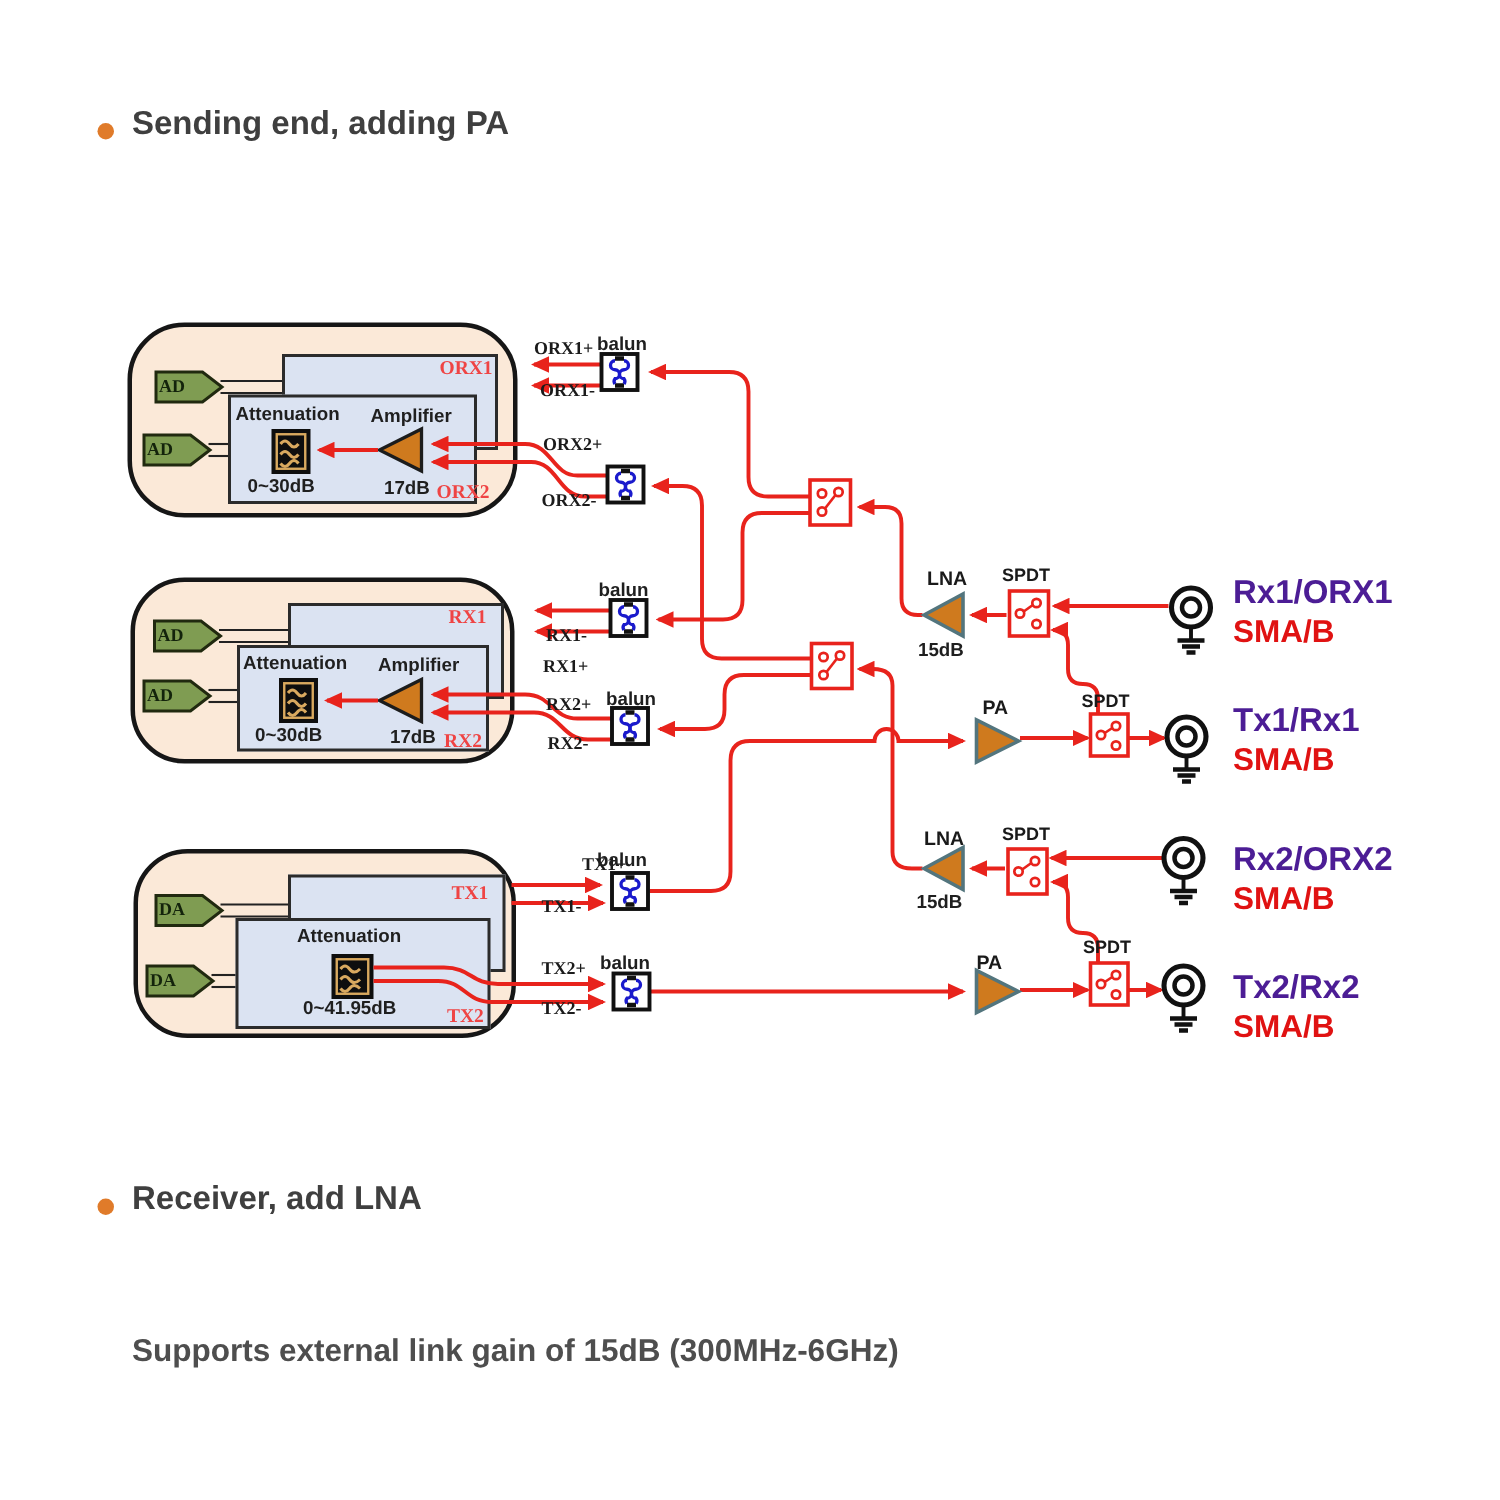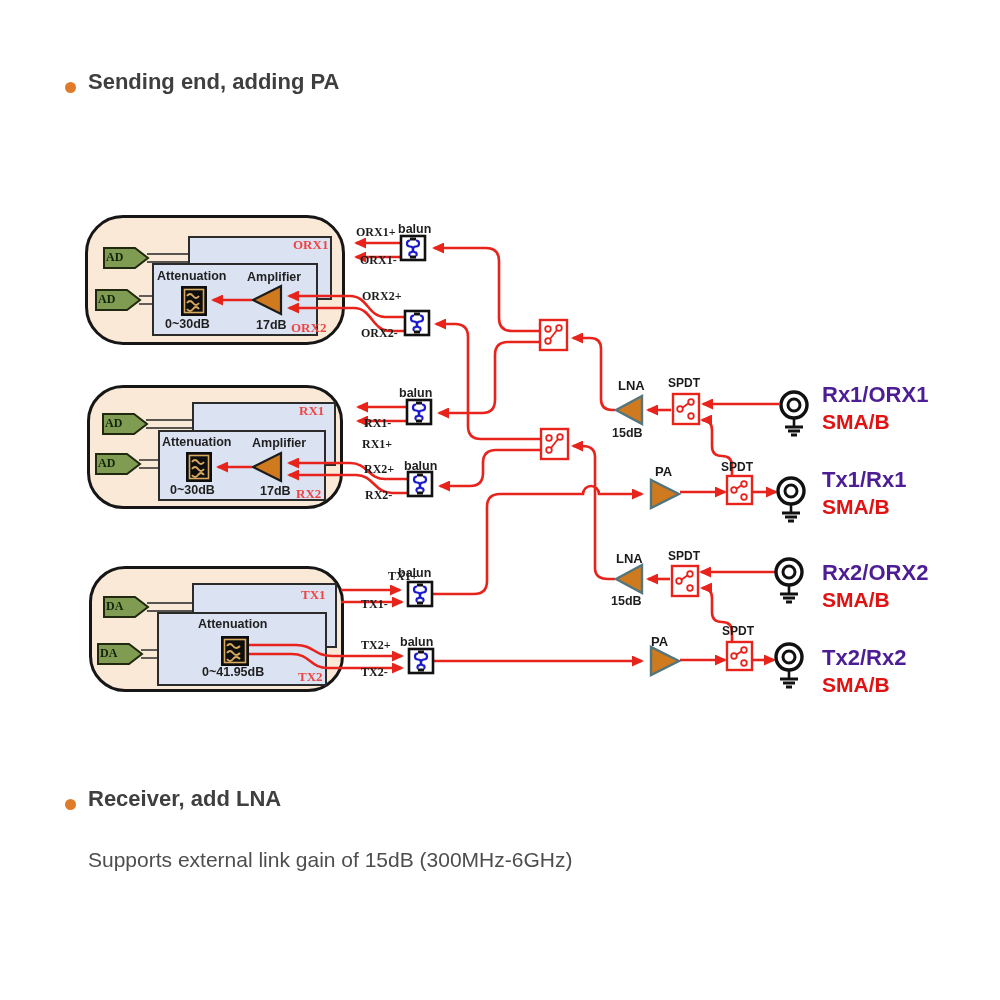--- a/index.html
+++ b/index.html
@@ -28,21 +28,21 @@
 </head>
 <body>
 
 <div id="stage">
 
   <div class="bullet" style="left:65px;top:82px;"></div>
   <div class="sec-title" style="left:88px;top:69px;">Sending end, adding PA</div>
 
   <div class="bullet" style="left:65px;top:799px;"></div>
   <div class="sec-title" style="left:88px;top:786px;">Receiver, add LNA</div>
-  <div class="sec-sub" style="left:88px;top:848px;">Supports external link gain of 15dB (300MHz-6GHz)</div>
+  <div class="sec-sub" style="left:88px;top:889px;font-weight:bold;">Supports external link gain of 15dB (300MHz-6GHz)</div>
 
   <div class="blk" style="left:85px;top:215px;width:260px;height:130px;border-radius:38px;"></div>
   <div class="ibox" style="left:188px;top:236px;width:144px;height:64px;"></div>
   <div class="ibox" style="left:152px;top:263px;width:166px;height:73px;"></div>
 
   <div class="blk" style="left:87px;top:385px;width:256px;height:124px;border-radius:36px;"></div>
   <div class="ibox" style="left:192px;top:402px;width:144px;height:64px;"></div>
   <div class="ibox" style="left:158px;top:430px;width:168px;height:71px;"></div>
 
   <div class="blk" style="left:89px;top:566px;width:255px;height:126px;border-radius:36px;"></div>

